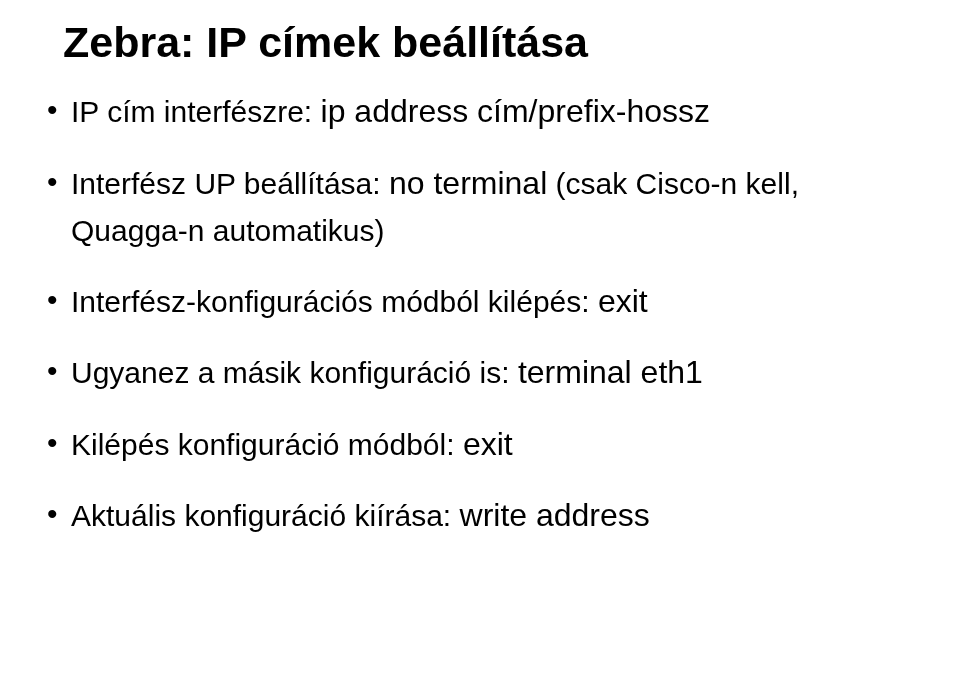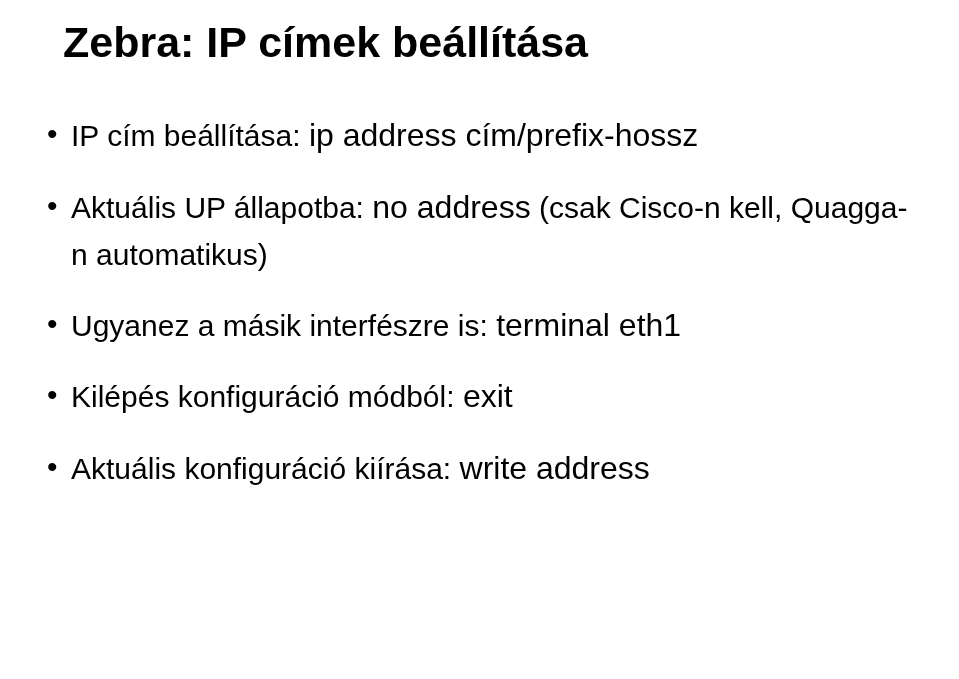--- a/index.html
+++ b/index.html
@@ -11,21 +11,21 @@
       width: 959px;
       height: 679px;
       background: #ffffff;
       font-family: Arial, Helvetica, sans-serif;
       padding: 18px 45px 20px 45px;
       color: #000000;
     }
     .title {
       font-size: 43px;
       font-weight: bold;
-      margin-bottom: 44px;
+      margin-bottom: 20px;
       margin-left: 18px;
     }
     .bullets {
       list-style: none;
       padding-left: 0;
     }
     .bullets li {
       font-size: 30px;
       line-height: 1.55;
       margin-bottom: 22px;
@@ -45,27 +45,30 @@
       font-size: 32px;
     }
   </style>
 </head>
 <body>
 
 <h1 class="title">Zebra: IP címek beállítása</h1>
 
 <ul class="bullets">
   <li>
-    <span>IP cím beállítása: </span><span class="mono">ip address cím/prefix-hossz</span><span></span>
+    <span>IP cím interfészre: </span><span class="mono">ip address cím/prefix-hossz</span><span></span>
   </li>
   <li>
-    <span>Aktuális UP állapotba: </span><span class="mono">no address</span><span> (csak Cisco-n kell, Quagga-n automatikus)</span>
+    <span>Interfész UP beállítása: </span><span class="mono">no terminal</span><span> (csak Cisco-n kell, Quagga-n automatikus)</span>
   </li>
   <li>
-    <span>Ugyanez a másik interfészre is: </span><span class="mono">terminal eth1</span><span></span>
+    <span>Interfész-konfigurációs módból kilépés: </span><span class="mono">exit</span><span></span>
+  </li>
+  <li>
+    <span>Ugyanez a másik konfiguráció is: </span><span class="mono">terminal eth1</span><span></span>
   </li>
   <li>
     <span>Kilépés konfiguráció módból: </span><span class="mono">exit</span><span></span>
   </li>
   <li>
     <span>Aktuális konfiguráció kiírása: </span><span class="mono">write address</span><span></span>
   </li>
 </ul>
 
 </body></html>

